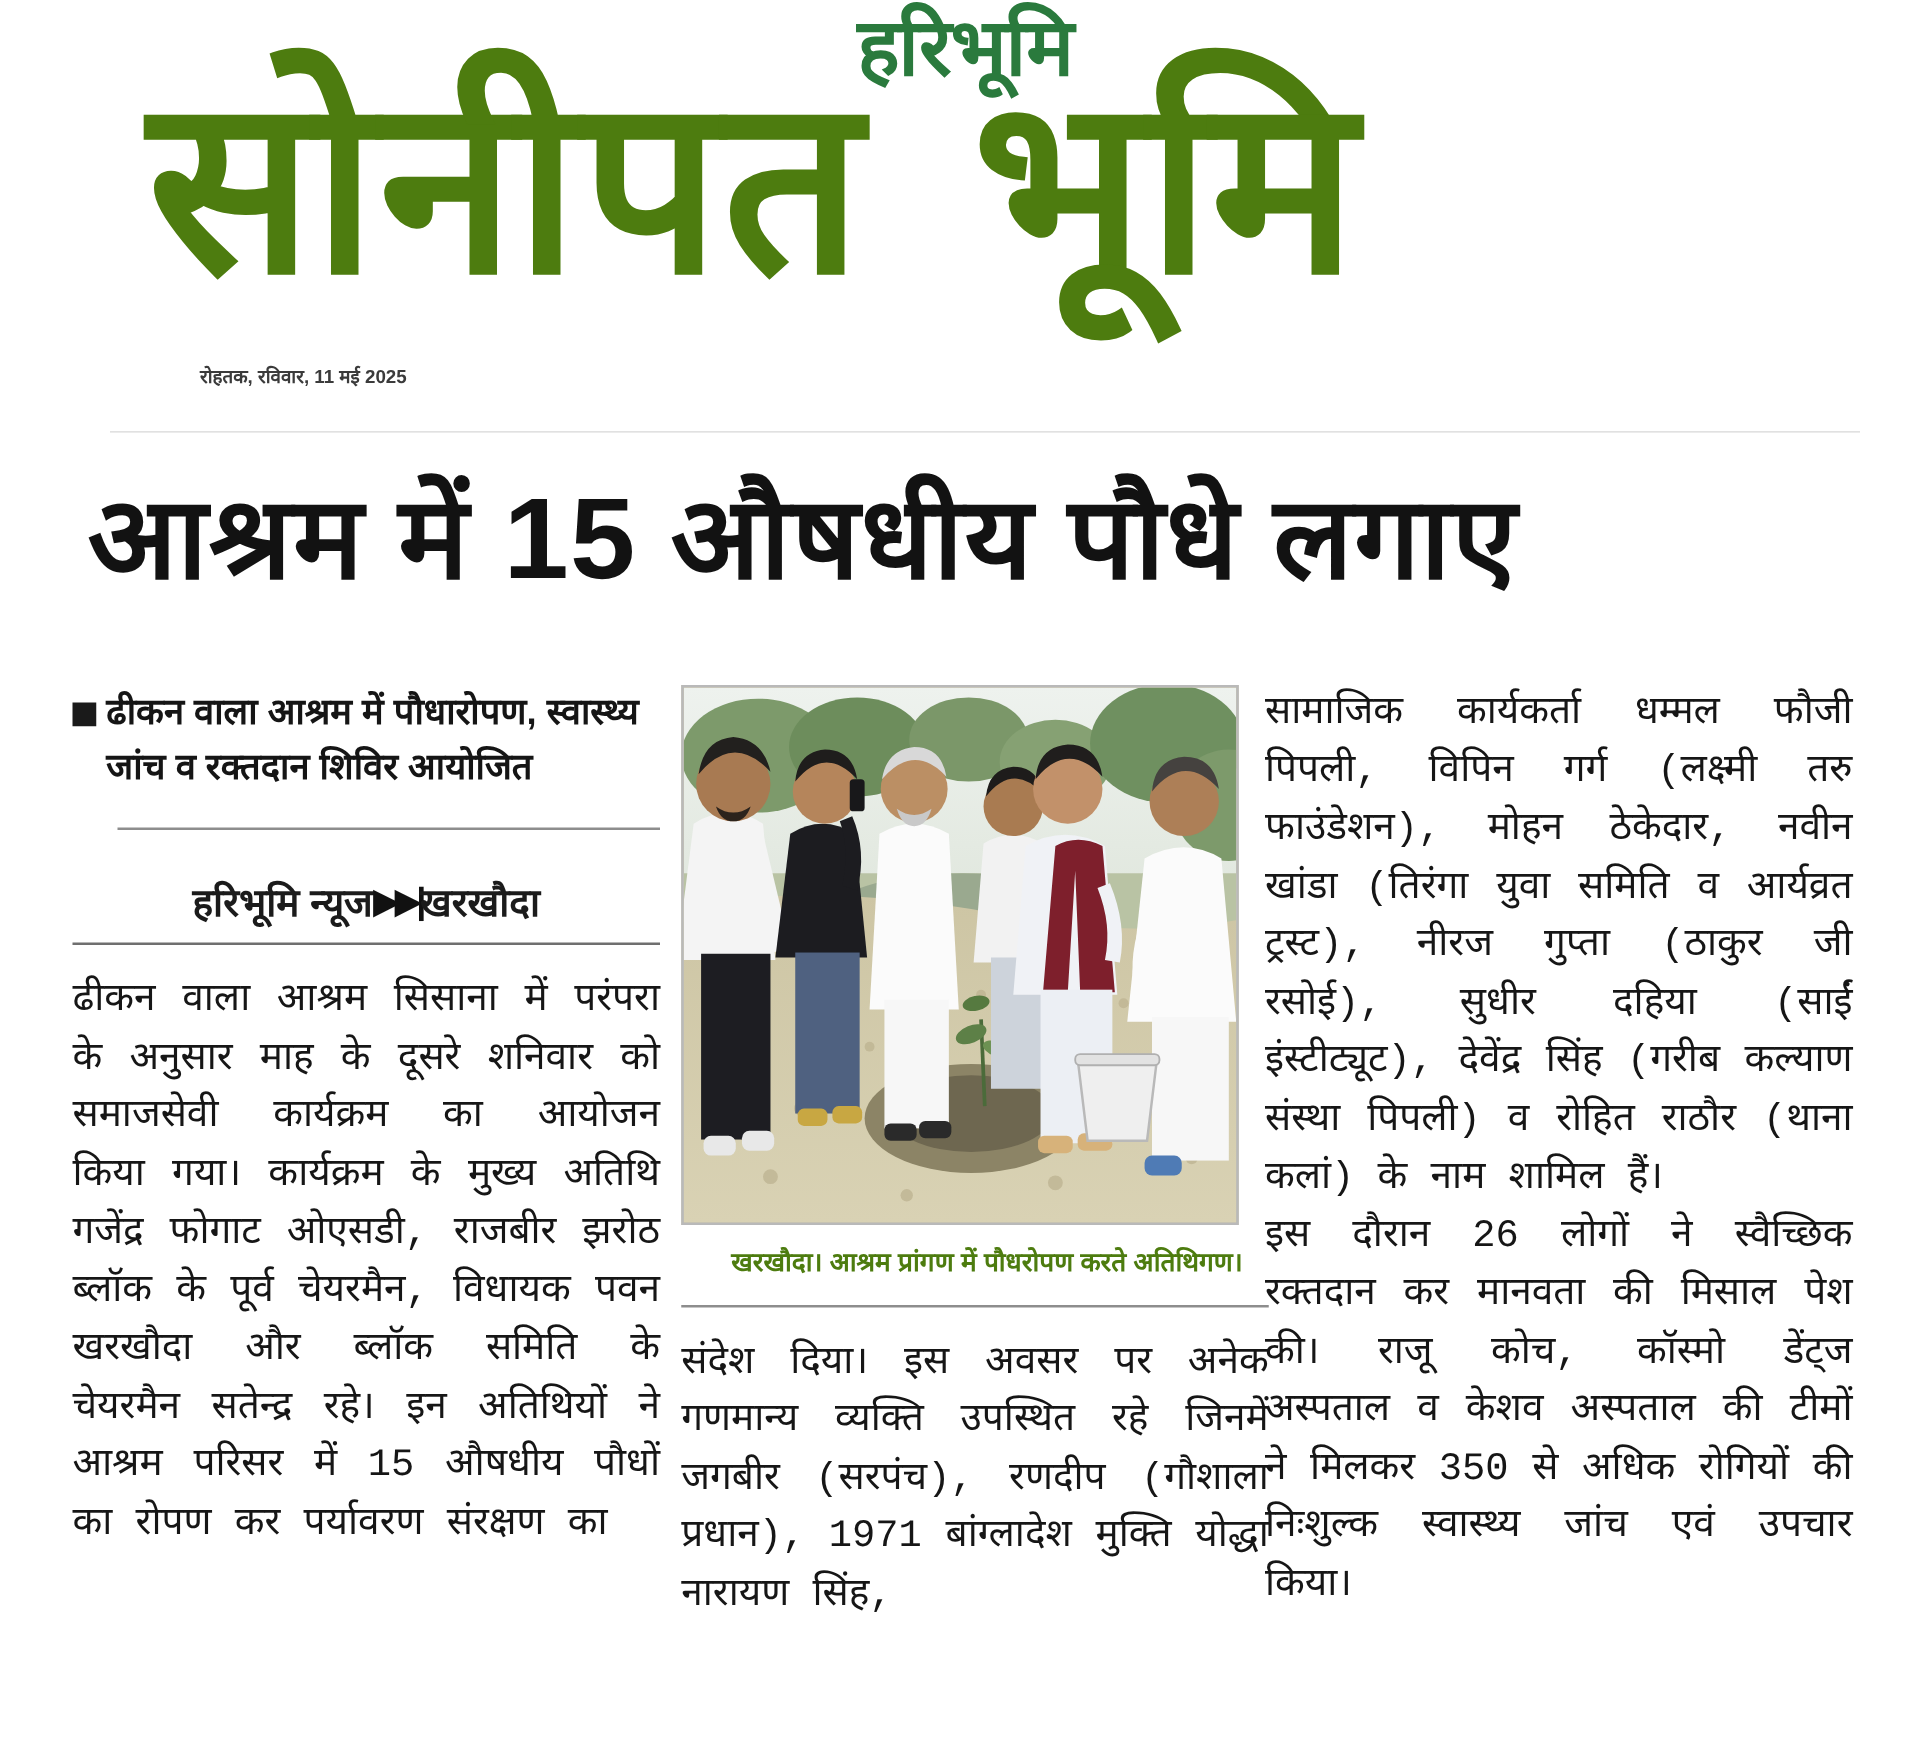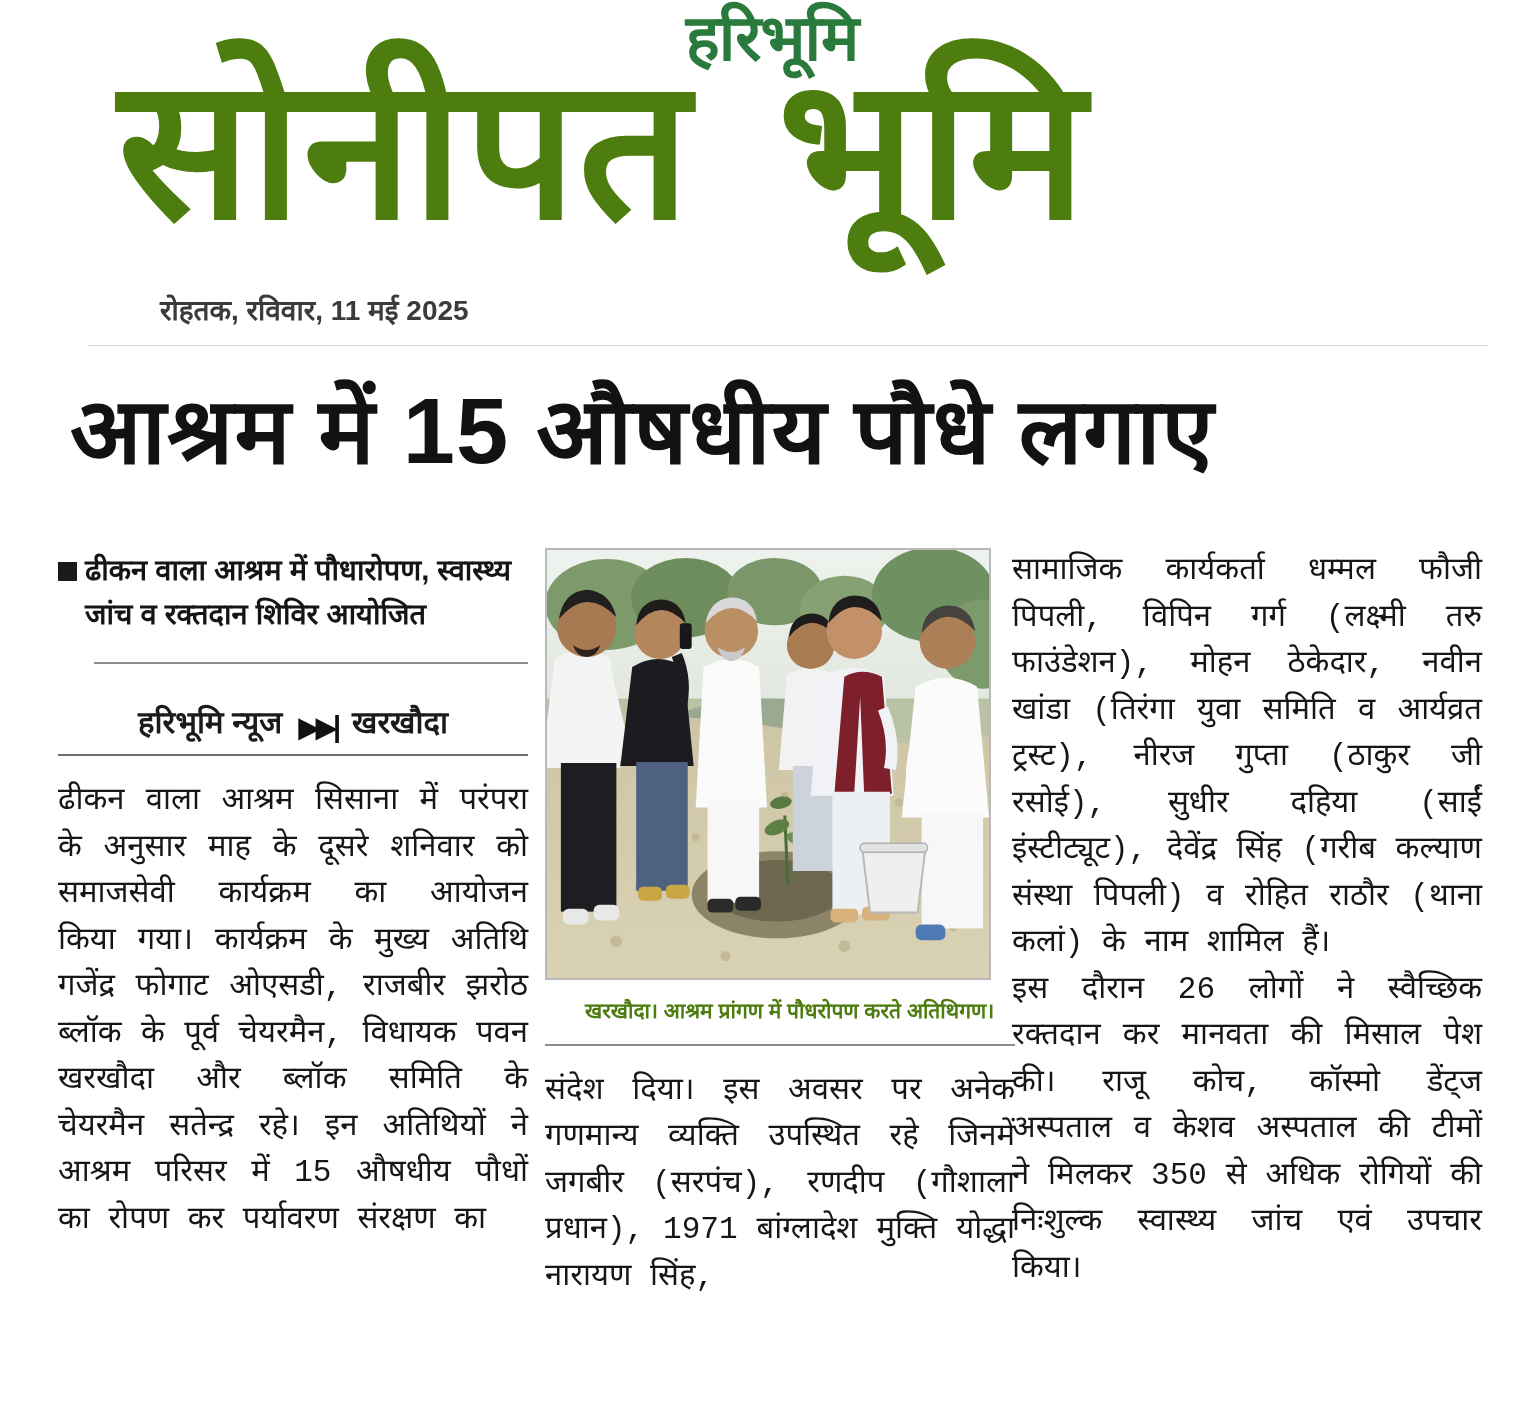--- a/index.html
+++ b/index.html
@@ -50,21 +50,21 @@
     letter-spacing: 2px;
     white-space: nowrap;
   }
   .masthead-title .word-gap { display:inline-block; width: 86px; }
   .dateline {
     position: absolute;
     left: 160px;
     top: 290px;
     font-family: "Liberation Sans", "DejaVu Sans", sans-serif;
     font-weight: bold;
-    font-size: 28px;
+    font-size: 15px;
     color: #3b3b3b;
     white-space: nowrap;
   }
   .masthead-rule {
     position: absolute;
     left: 88px;
     top: 345px;
     width: 1400px;
     height: 1px;
     background: #d8d8d8;
@@ -127,23 +127,22 @@
   .rule-thin {
     height: 2px;
     background: #8d8d8d;
     margin: 26px 0 0 36px;
   }
 
   
   .byline {
     margin-top: 36px;
     display: flex;
-    align-items: flex-end;
+    align-items: center;
     justify-content: center;
-    gap: 16px;
     font-family: "Liberation Sans", "DejaVu Sans", sans-serif;
     font-weight: bold;
     font-size: 31px;
     color: #1b1b1b;
   }
   .byline-arrows {
     font-size: 29px;
     letter-spacing: -5px;
     line-height: 1;
     color: #111;

